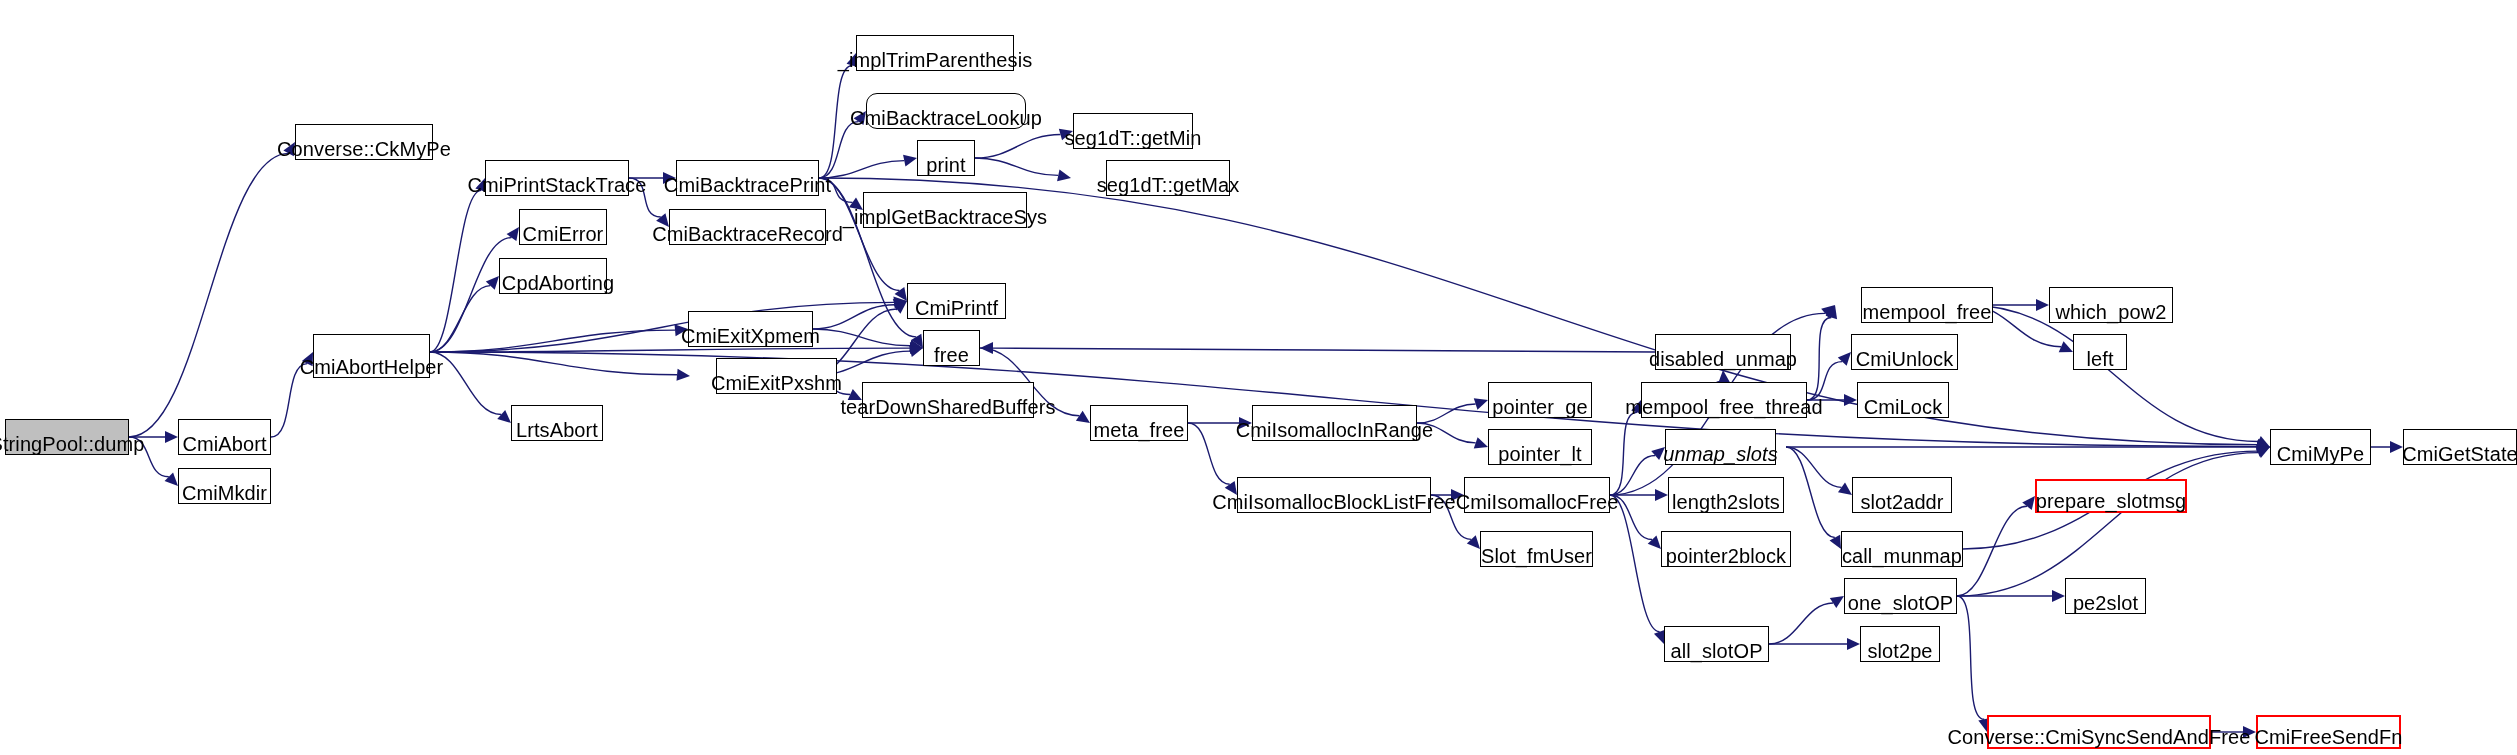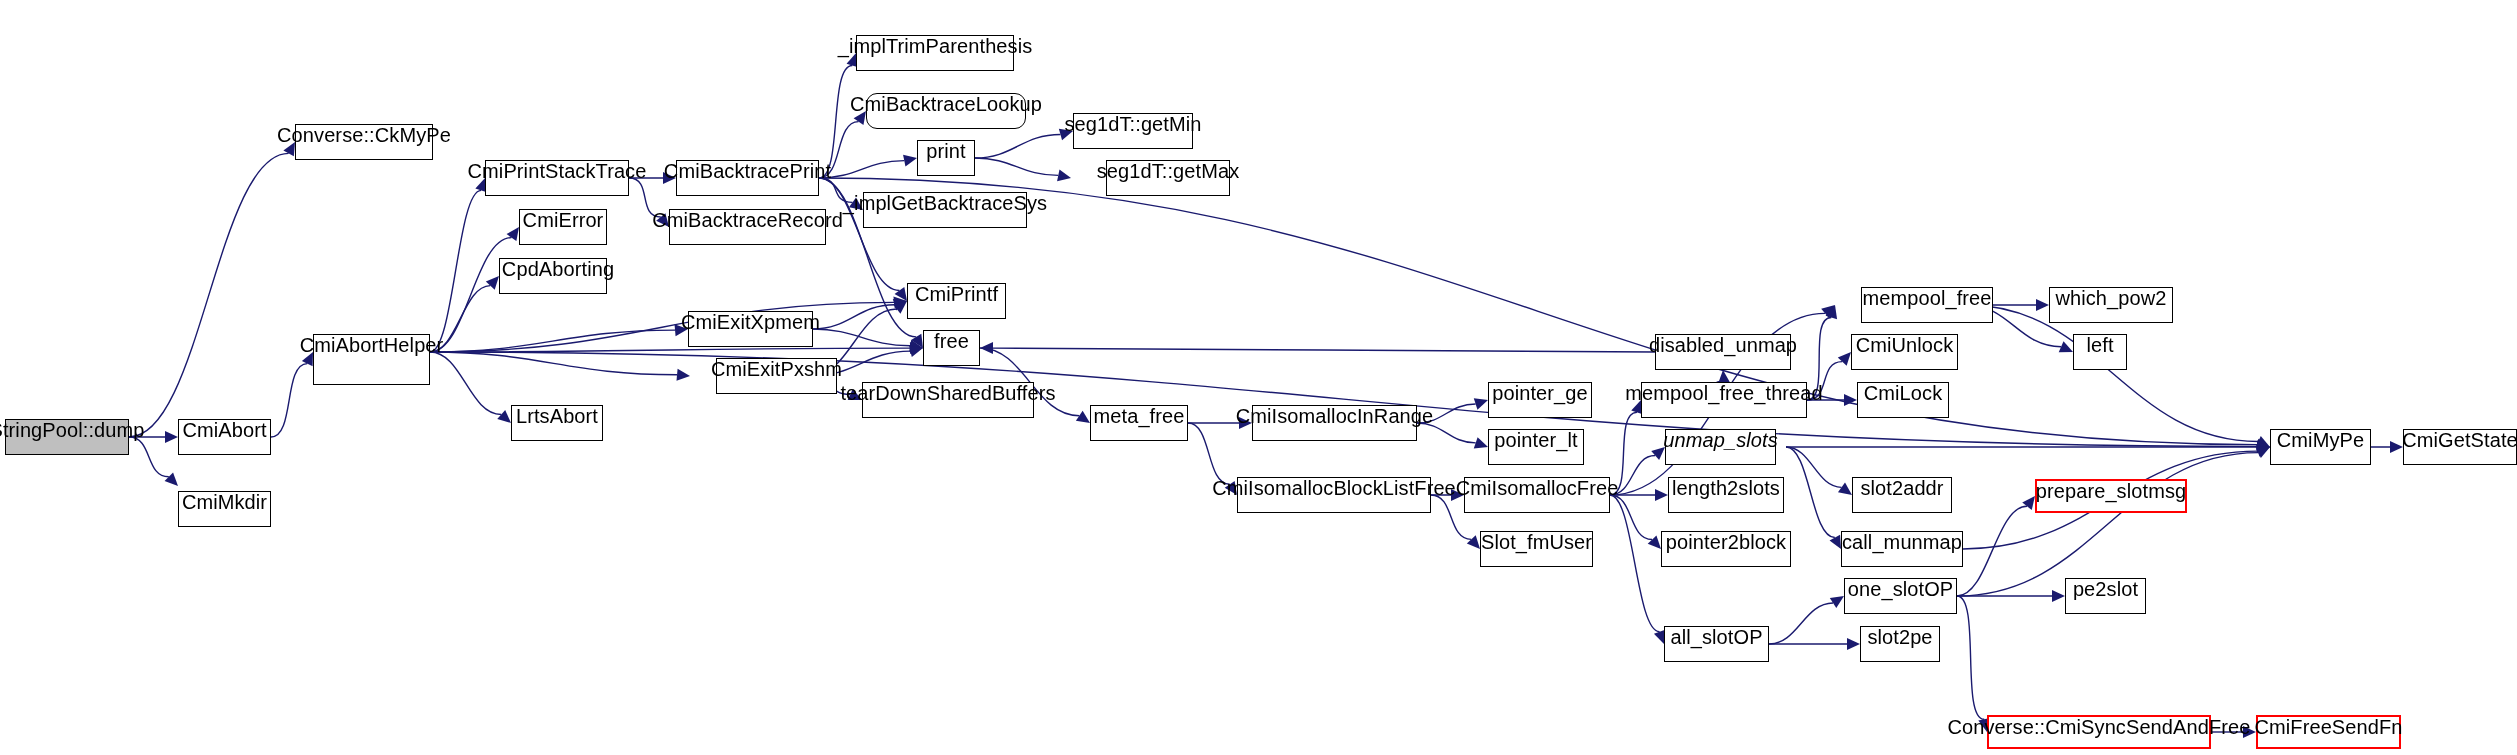--- a/index.html
+++ b/index.html
@@ -20,21 +20,21 @@
     left: 0;
     top: 0;
     width: 2517px;
     height: 755px;
     pointer-events: none;
   }
   .node {
     position: absolute;
     box-sizing: border-box;
     display: flex;
-    align-items: flex-start;
+    align-items: flex-end;
     justify-content: center;
     background: #ffffff;
     border: 1px solid #000000;
     font-size: 20px;
     line-height: 1;
     color: #000000;
     white-space: nowrap;
     letter-spacing: 0.1px;
   }
   .node.root {
@@ -178,27 +178,27 @@
       <path d="M 2211 732 C 2235 732, 2219 732, 2243 732" fill="none" stroke="#1a1a6e" stroke-width="1.4"></path>
       <polygon points="2256,732 2243,738 2243,726" fill="#1a1a6e"></polygon>
     </svg>
   <div id="node-layer">
       <div class="node root" style="left: 5px; top: 419px; width: 124px; height: 36px;">
         <span class="node-label">StringPool::dump</span>
       </div>
       <div class="node" style="left: 178px; top: 419px; width: 93px; height: 36px;">
         <span class="node-label">CmiAbort</span>
       </div>
-      <div class="node" style="left: 178px; top: 491px; width: 93px; height: 36px;">
+      <div class="node" style="left: 178px; top: 468px; width: 93px; height: 36px;">
         <span class="node-label">CmiMkdir</span>
       </div>
       <div class="node" style="left: 295px; top: 124px; width: 138px; height: 36px;">
         <span class="node-label">Converse::CkMyPe</span>
       </div>
-      <div class="node" style="left: 313px; top: 334px; width: 117px; height: 51px;">
+      <div class="node" style="left: 313px; top: 334px; width: 117px; height: 44px;">
         <span class="node-label">CmiAbortHelper</span>
       </div>
       <div class="node" style="left: 485px; top: 160px; width: 144px; height: 36px;">
         <span class="node-label">CmiPrintStackTrace</span>
       </div>
       <div class="node" style="left: 519px; top: 209px; width: 88px; height: 36px;">
         <span class="node-label">CmiError</span>
       </div>
       <div class="node" style="left: 499px; top: 258px; width: 108px; height: 36px; padding-left: 10px;">
         <span class="node-label">CpdAborting</span>
@@ -247,21 +247,21 @@
       </div>
       <div class="node" style="left: 1090px; top: 405px; width: 98px; height: 36px;">
         <span class="node-label">meta_free</span>
       </div>
       <div class="node" style="left: 1252px; top: 405px; width: 165px; height: 36px;">
         <span class="node-label">CmiIsomallocInRange</span>
       </div>
       <div class="node" style="left: 1488px; top: 382px; width: 104px; height: 36px;">
         <span class="node-label">pointer_ge</span>
       </div>
-      <div class="node" style="left: 1488px; top: 429px; width: 96px; height: 36px;">
+      <div class="node" style="left: 1488px; top: 429px; width: 104px; height: 36px;">
         <span class="node-label">pointer_lt</span>
       </div>
       <div class="node" style="left: 1237px; top: 477px; width: 194px; height: 36px;">
         <span class="node-label">CmiIsomallocBlockListFree</span>
       </div>
       <div class="node" style="left: 1480px; top: 531px; width: 113px; height: 36px;">
         <span class="node-label">Slot_fmUser</span>
       </div>
       <div class="node" style="left: 1464px; top: 477px; width: 146px; height: 36px;">
         <span class="node-label">CmiIsomallocFree</span>

